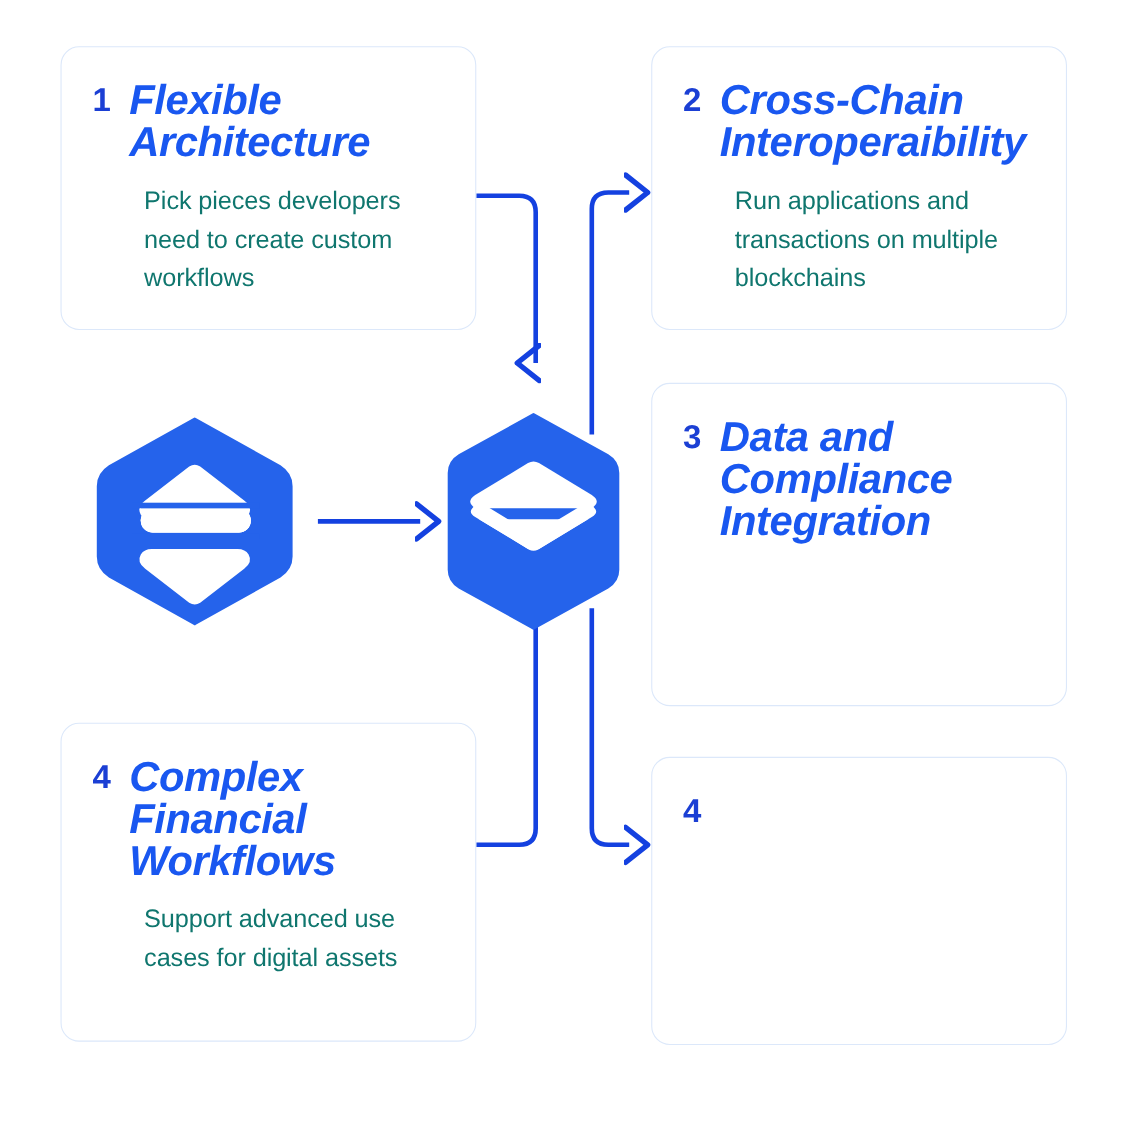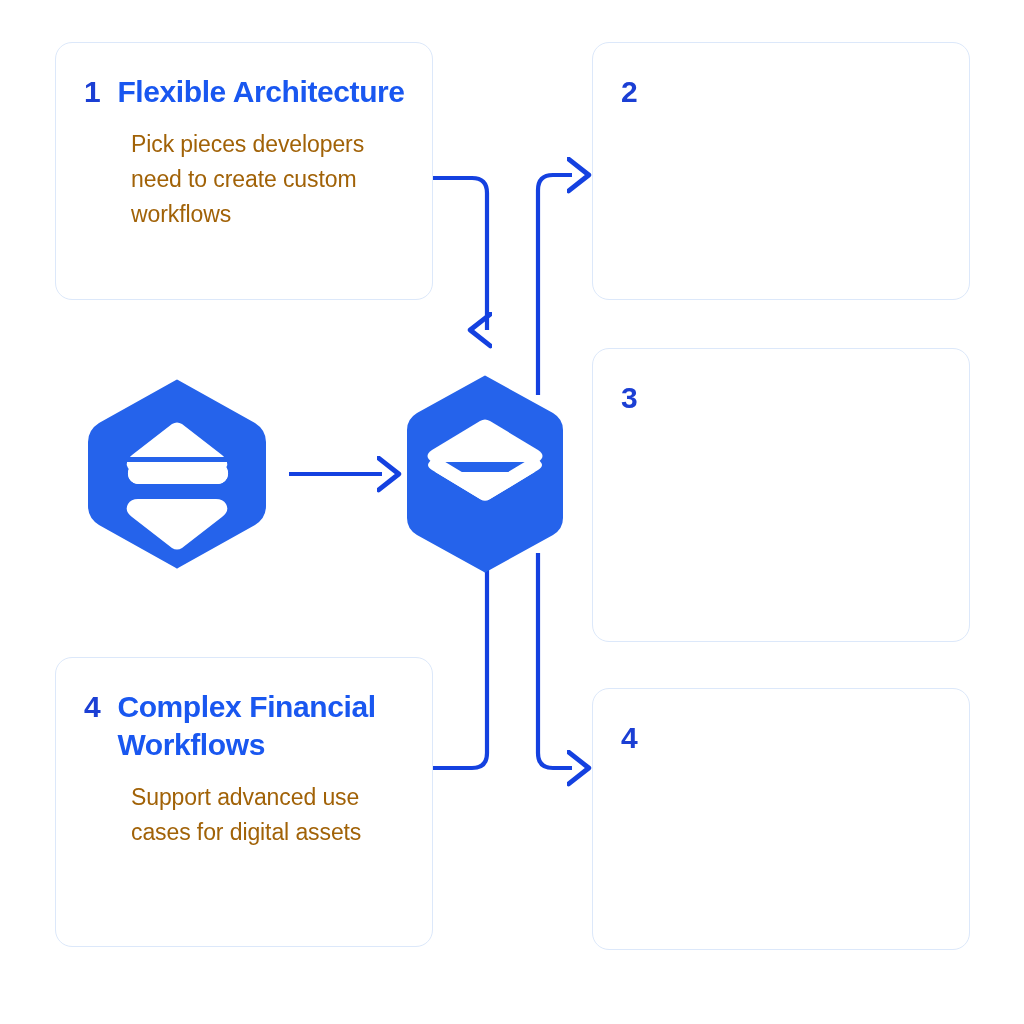--- a/index.html
+++ b/index.html
@@ -41,31 +41,32 @@
   }
   .card-num {
     font-size: 30px;
     font-weight: 700;
     line-height: 38px;
     color: #1b3fd4;
     flex: 0 0 auto;
     letter-spacing: -0.3px;
   }
   .card-title {
-    font-size: 30px;
+    font-size: 38px;
     font-weight: 700;
     line-height: 38px;
     color: #1957f0;
     letter-spacing: -0.4px;
+    font-style: italic;
   }
   .card-body {
     font-size: 23px;
     font-weight: 400;
     line-height: 35px;
-    color: #a16207;
+    color: #0f766e;
     margin-top: 16px;
     margin-left: 47px;
     letter-spacing: -0.1px;
   }
 
   
   #card-1 { left: 55px;  top: 42px;  width: 378px; height: 258px; }
   #card-2 { left: 592px; top: 42px;  width: 378px; height: 258px; }
   #card-3 { left: 592px; top: 348px; width: 378px; height: 294px; }
   #card-4 { left: 55px;  top: 657px; width: 378px; height: 290px; }
@@ -178,28 +179,31 @@
         <div class="card-title">Flexible Architecture</div>
       </div>
       <div class="card-body">Pick pieces developers need to create custom workflows</div>
     </div>
   </div>
 
   <div class="card" id="card-2">
     <div class="card-inner">
       <div class="card-head">
         <div class="card-num">2</div>
-      </div>
+        <div class="card-title">Cross-Chain Interoperaibility</div>
+      </div>
+      <div class="card-body">Run applications and transactions on multiple blockchains</div>
     </div>
   </div>
 
   <div class="card" id="card-3">
     <div class="card-inner">
       <div class="card-head">
         <div class="card-num">3</div>
+        <div class="card-title">Data and Compliance Integration</div>
       </div>
     </div>
   </div>
 
   <div class="card" id="card-4">
     <div class="card-inner">
       <div class="card-head">
         <div class="card-num">4</div>
         <div class="card-title">Complex Financial Workflows</div>
       </div>

